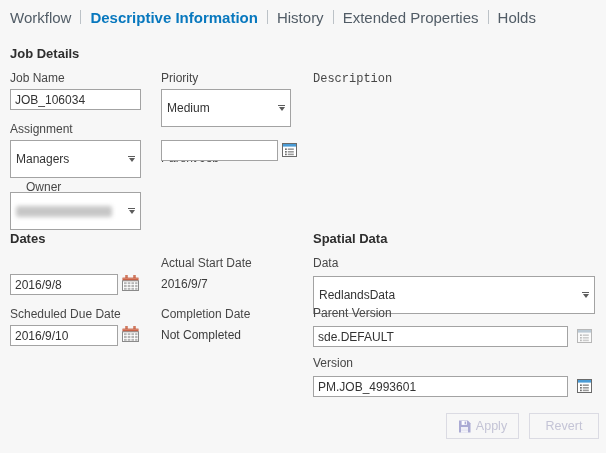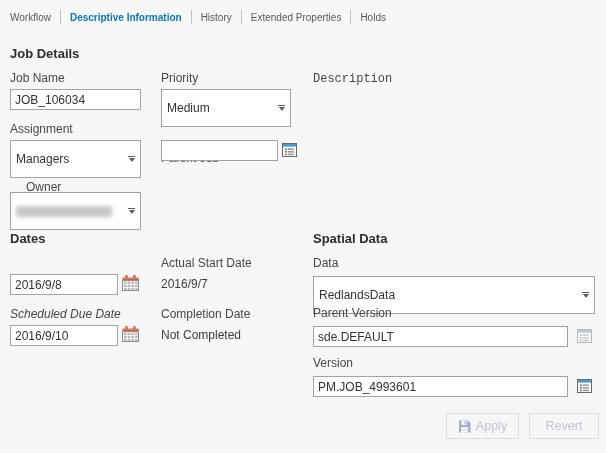--- a/index.html
+++ b/index.html
@@ -6,21 +6,21 @@
   body{
     width:606px;height:453px;
     font-family:"Liberation Sans","DejaVu Sans",sans-serif;
     background:#f7f7f7;
     -webkit-font-smoothing:antialiased;
   }
   #app{position:relative;width:606px;height:453px;overflow:hidden;background:#f7f7f7;}
 
   
   .tabbar{position:absolute;left:10px;top:8px;display:flex;align-items:center;gap:9px;height:18px;}
-  .tab{font-size:10px;color:#515c66;cursor:pointer;white-space:nowrap;}
+  .tab{font-size:15px;color:#515c66;cursor:pointer;white-space:nowrap;}
   .tab.active{color:#0878be;font-weight:bold;}
   .tab-sep{width:1px;height:14px;background:#bcc2c7;}
 
   
   .heading{position:absolute;font-size:13px;font-weight:bold;color:#2e2e2e;}
   .label{position:absolute;font-size:12px;color:#474747;white-space:nowrap;}
   .static-value{position:absolute;font-size:12px;color:#3c3c3c;white-space:nowrap;}
 
   .tbox{
     position:absolute;box-sizing:border-box;height:21px;
@@ -149,21 +149,21 @@
           <rect x="5.7" y="12.8" width="2.7" height="2"></rect>
           <rect x="9.4" y="12.8" width="2.7" height="2"></rect>
           <rect x="13.1" y="12.8" width="2.4" height="2"></rect>
       </g>
     </svg>
   </button>
 
   <div class="label" style="left:161px;top:256px;">Actual Start Date</div>
   <div class="static-value" style="left:161px;top:277px;">2016/9/7</div>
 
-  <div class="label" style="left:10px;top:307px;font-style:italic;">Scheduled Due Date</div>
+  <div class="label" style="left:10px;top:307px;">Scheduled Due Date</div>
   <input class="tbox" style="left: 10px; top: 325px; width: 108px;" value="2016/9/10">
   <button class="icon-btn" style="left:122px;top:326px;">
     <svg width="17" height="16" viewBox="0 0 17 16">
       <rect x="3.2" y="0" width="2.6" height="3" fill="#d07a60"></rect>
       <rect x="11.2" y="0" width="2.6" height="3" fill="#d07a60"></rect>
       <rect x="0.5" y="2.6" width="16" height="3.2" fill="#c4583f"></rect>
       <rect x="0.9" y="3.2" width="15.2" height="1" fill="#da8a70"></rect>
       <rect x="0.5" y="5.8" width="16" height="9.7" fill="#ffffff" stroke="#8a8a8a"></rect>
       <g fill="#b5b5b5">
         <rect x="2" y="7.2" width="2.7" height="2"></rect>

